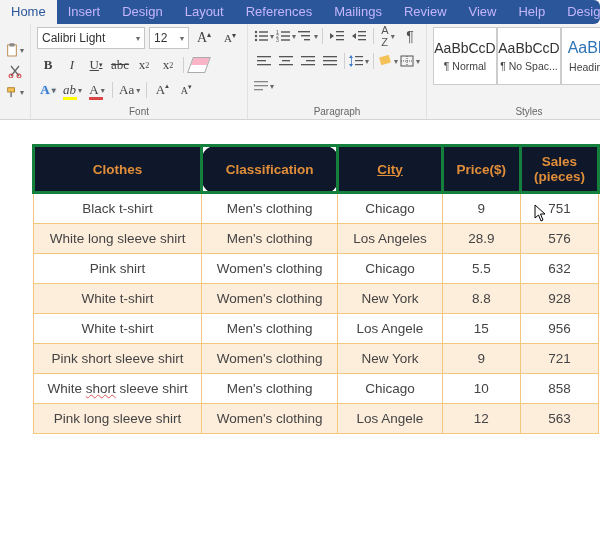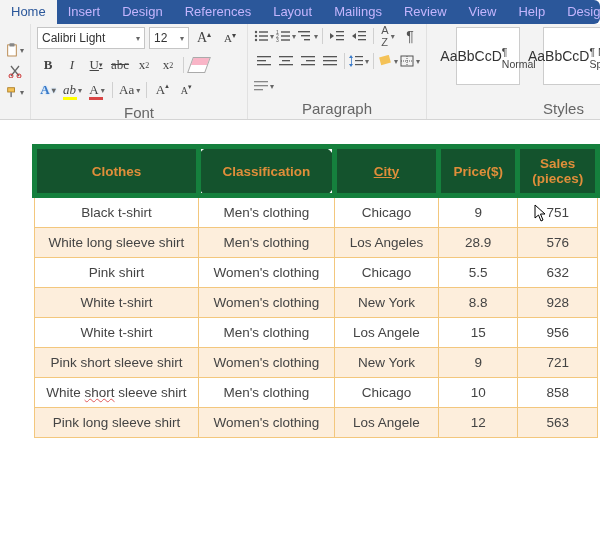--- a/index.html
+++ b/index.html
@@ -42,21 +42,21 @@
     flex-direction: column;
     padding: 3px 6px 0 6px;
   }
   .ribbon-group-body {
     flex: 1;
     display: flex;
     gap: 4px;
   }
   .ribbon-group-label {
     text-align: center;
-    font-size: 15px;
+    font-size: 10px;
     color: #666;
     padding: 2px 0;
   }
   .clipboard-col { display:flex; flex-direction:column; gap:3px; align-items:center; justify-content:center;}
   .icon-btn {
     width: 18px; height: 18px;
     display:flex; align-items:center; justify-content:center;
     font-size: 13px;
     color:#555;
     cursor:pointer;
@@ -82,41 +82,41 @@
     border:1px solid #aaa; transform: skewX(-20deg);
   }
   .para-row { display:flex; gap:2px; align-items:center; margin-bottom:3px;}
   .pbtn {
     width:20px; height:18px; display:flex; align-items:center; justify-content:center;
     cursor:pointer; color:#555;
   }
   .styles-body { display:flex; gap:0; }
   .style-box {
     width:62px; height:56px; border:1px solid #ccc; background:#fff;
-    display:flex; flex-direction:row; align-items:center; justify-content:center;
-    cursor:pointer; font-size:11px;margin-left:23px;
+    display:flex; flex-direction:column; align-items:center; justify-content:center;
+    cursor:pointer; font-size:11px;
   }
   .style-sample { font-size:14px; color:#333; }
   .style-sample.heading { color:#2e74b5; font-size:16px;}
   .style-name { font-size:10.5px; color:#444; margin-top:4px;}
   .doc-area {
     padding: 24px 0 0 32px;
     background:#fff;
     height: calc(560px - 24px - 95px);
     overflow:hidden;
   }
   table.doc-table {
     border-collapse: collapse;
     font-size: 13.5px;
   }
   table.doc-table th {
-    background:#14532d;
+    background:#0f172a;
     color:#e08e3a;
     font-weight:600;
-    border:5px solid #15803d;
+    border:3px solid #15803d;
     padding:7px 8px;
     text-align:center;
   }
   table.doc-table td {
     border:1px solid #f3c77d;
     padding:7px 8px;
     text-align:center;
     color:#444;
   }
   table.doc-table tbody tr:nth-child(even) td {
@@ -140,22 +140,22 @@
   .fontcolor-r { background:#d94545; width:14px; height:3px; }
   svg { display:block; }
 </style>
 </head>
 <body>
 
 <div class="tabs" id="tabs-container">
     <div class="tab active">Home</div>
     <div class="tab">Insert</div>
     <div class="tab">Design</div>
+    <div class="tab">Layout</div>
     <div class="tab">References</div>
-    <div class="tab">Layout</div>
     <div class="tab">Mailings</div>
     <div class="tab">Review</div>
     <div class="tab">View</div>
     <div class="tab">Help</div>
     <div class="tab">Design</div>
   </div>
 
 <div class="ribbon">
 
   <div class="ribbon-group" style="width:28px;">

